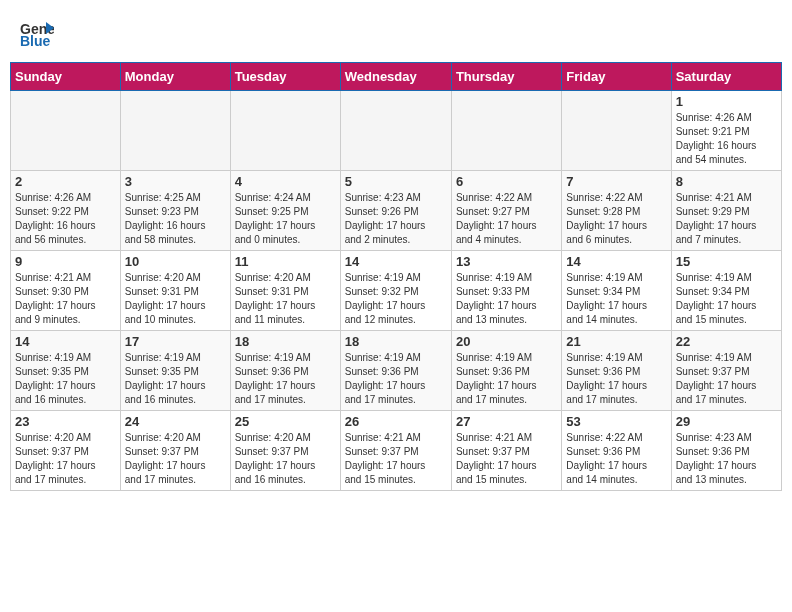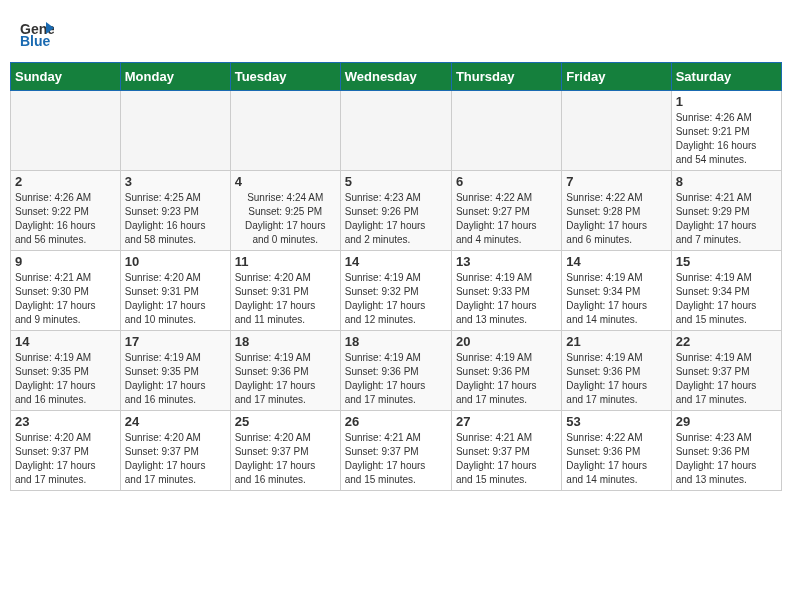--- a/index.html
+++ b/index.html
@@ -37,21 +37,21 @@
     .location-title {
       font-size: 16px;
       color: #555;
     }
     .calendar {
       width: 100%;
       border-collapse: collapse;
       border: 1px solid #ccc;
     }
     .calendar th {
-      background: #15803d;
+      background: #be185d;
       color: #fff;
       font-size: 13px;
       font-weight: bold;
       padding: 6px 4px;
       text-align: left;
       border: 1px solid #1a6ab1;
     }
     .calendar td {
       vertical-align: top;
       border: 1px solid #ccc;
@@ -134,21 +134,21 @@
         </td>
         <td>
           <div class="day-number">3</div>
           <div class="day-info" style="white-space: pre-line;">Sunrise: 4:25 AM
 Sunset: 9:23 PM
 Daylight: 16 hours
 and 58 minutes.</div>
         </td>
         <td>
           <div class="day-number">4</div>
-          <div class="day-info" style="white-space: pre-line; text-align: center;">Sunrise: 4:24 AM
+          <div class="day-info" style="white-space: pre-line;">Sunrise: 4:24 AM
 Sunset: 9:25 PM
 Daylight: 17 hours
 and 0 minutes.</div>
         </td>
         <td>
           <div class="day-number">5</div>
           <div class="day-info" style="white-space: pre-line;">Sunrise: 4:23 AM
 Sunset: 9:26 PM
 Daylight: 17 hours
 and 2 minutes.</div>

